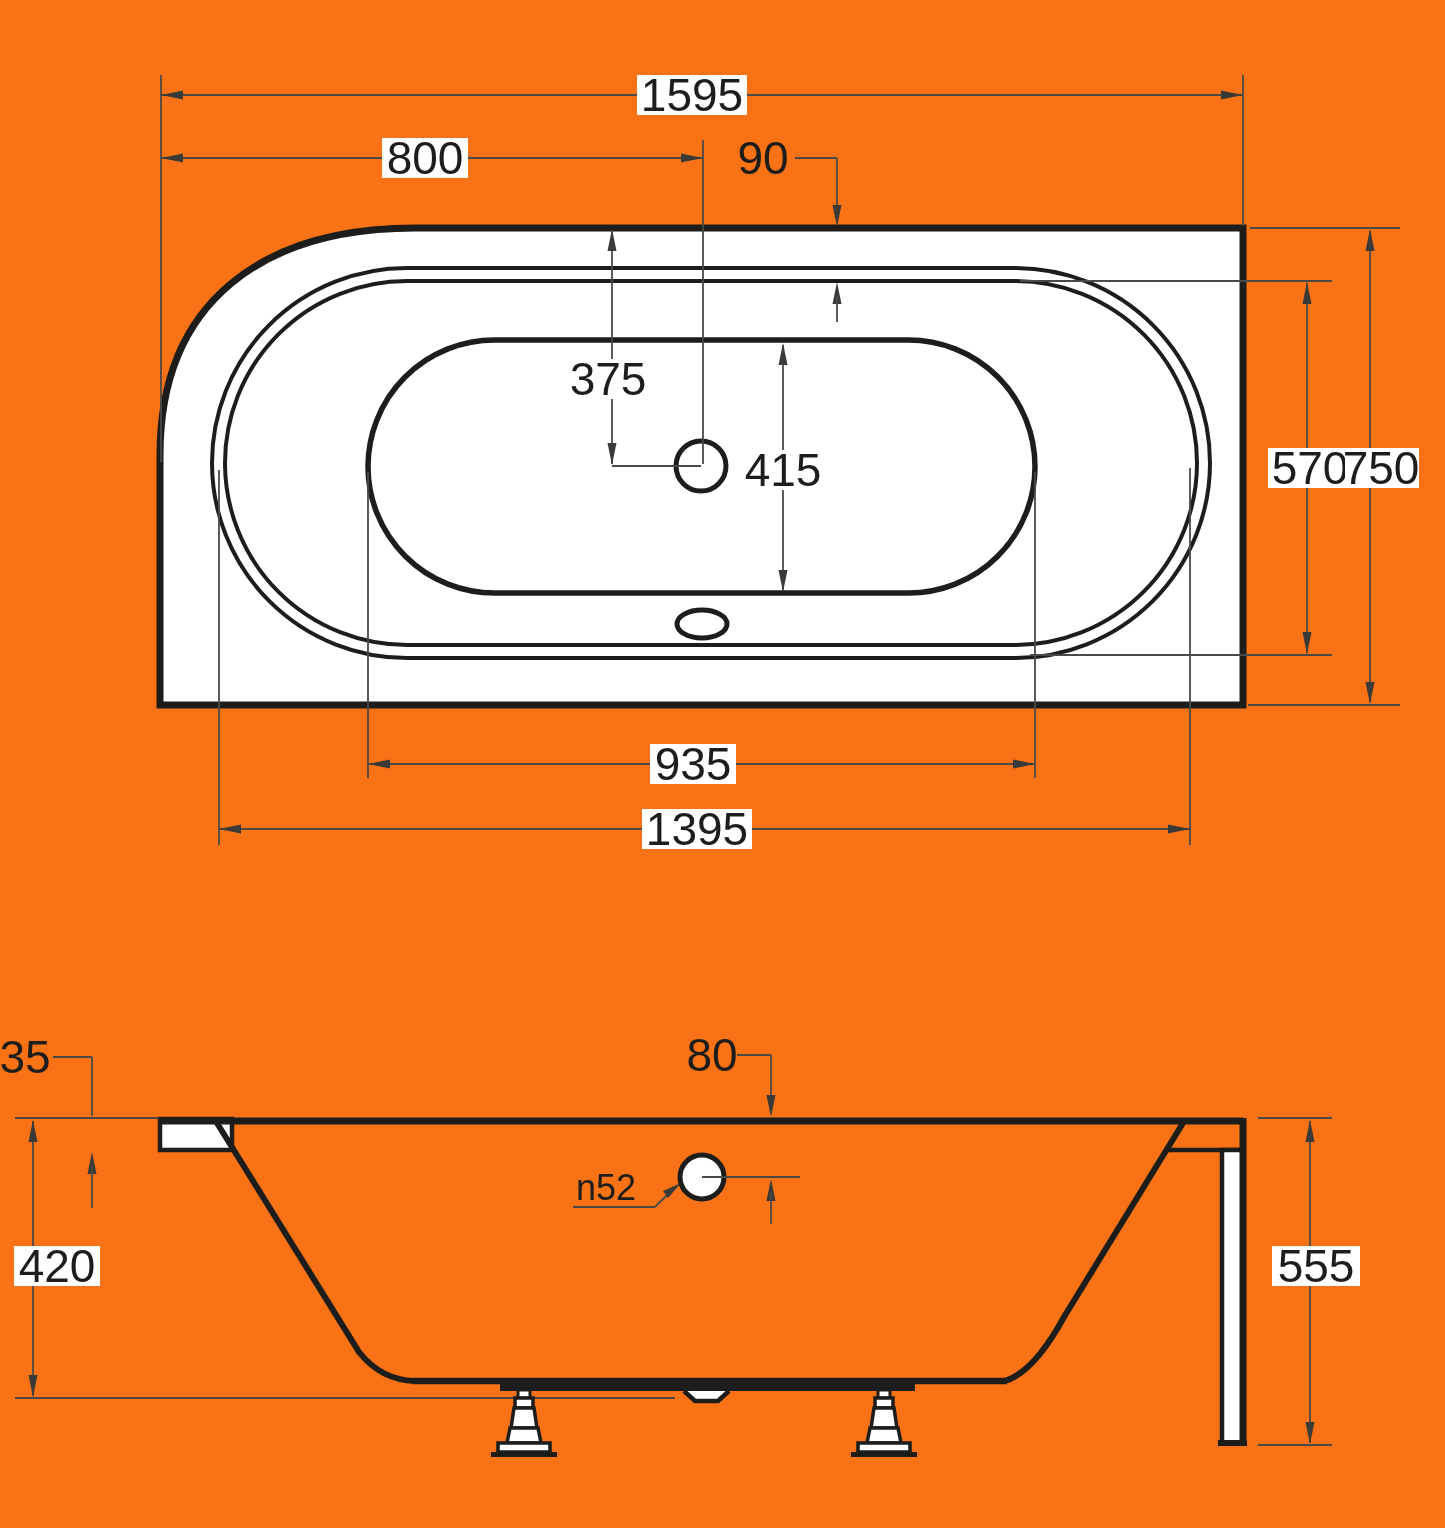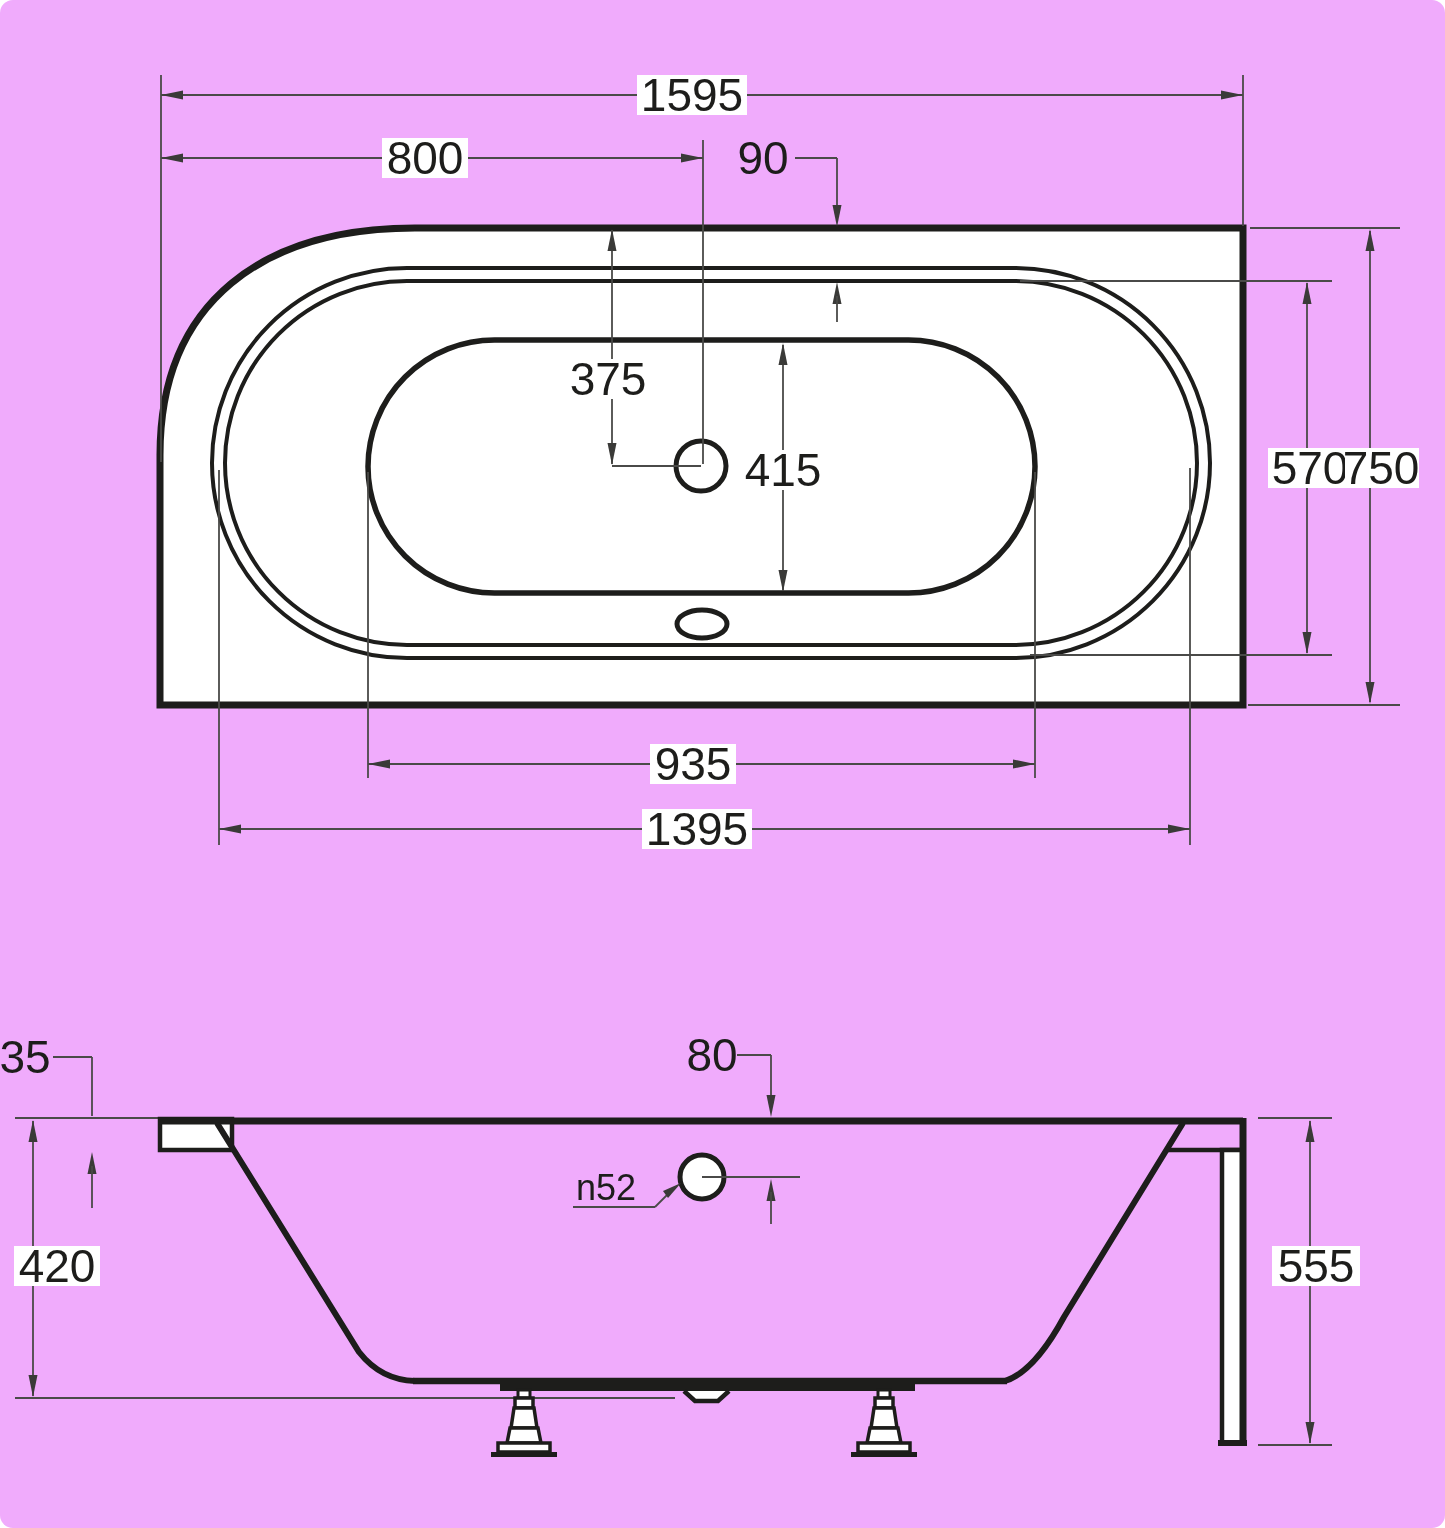--- a/index.html
+++ b/index.html
@@ -1,16 +1,16 @@
 <!DOCTYPE html>
 <html><head>
 <meta charset="utf-8">
 <style>
   html,body{margin:0;padding:0;background:#ffffff;}
-  .stage{width:1445px;height:1528px;background:#f0abfc;position:relative;font-family:"Liberation Sans",sans-serif;border-radius:13px;}
+  .stage{width:1445px;height:1528px;background:#f97316;position:relative;font-family:"Liberation Sans",sans-serif;}
   svg{display:block;}
   .ink{stroke:#1d1d1b;fill:none;stroke-linecap:butt;}
   .fillw{fill:#ffffff;}
   .s7{stroke-width:7;}
   .s65{stroke-width:6.5;}
   .s6{stroke-width:6;}
   .s55{stroke-width:5.5;}
   .s5{stroke-width:5;}
   .s45{stroke-width:4.5;}
   .s4{stroke-width:4;}

